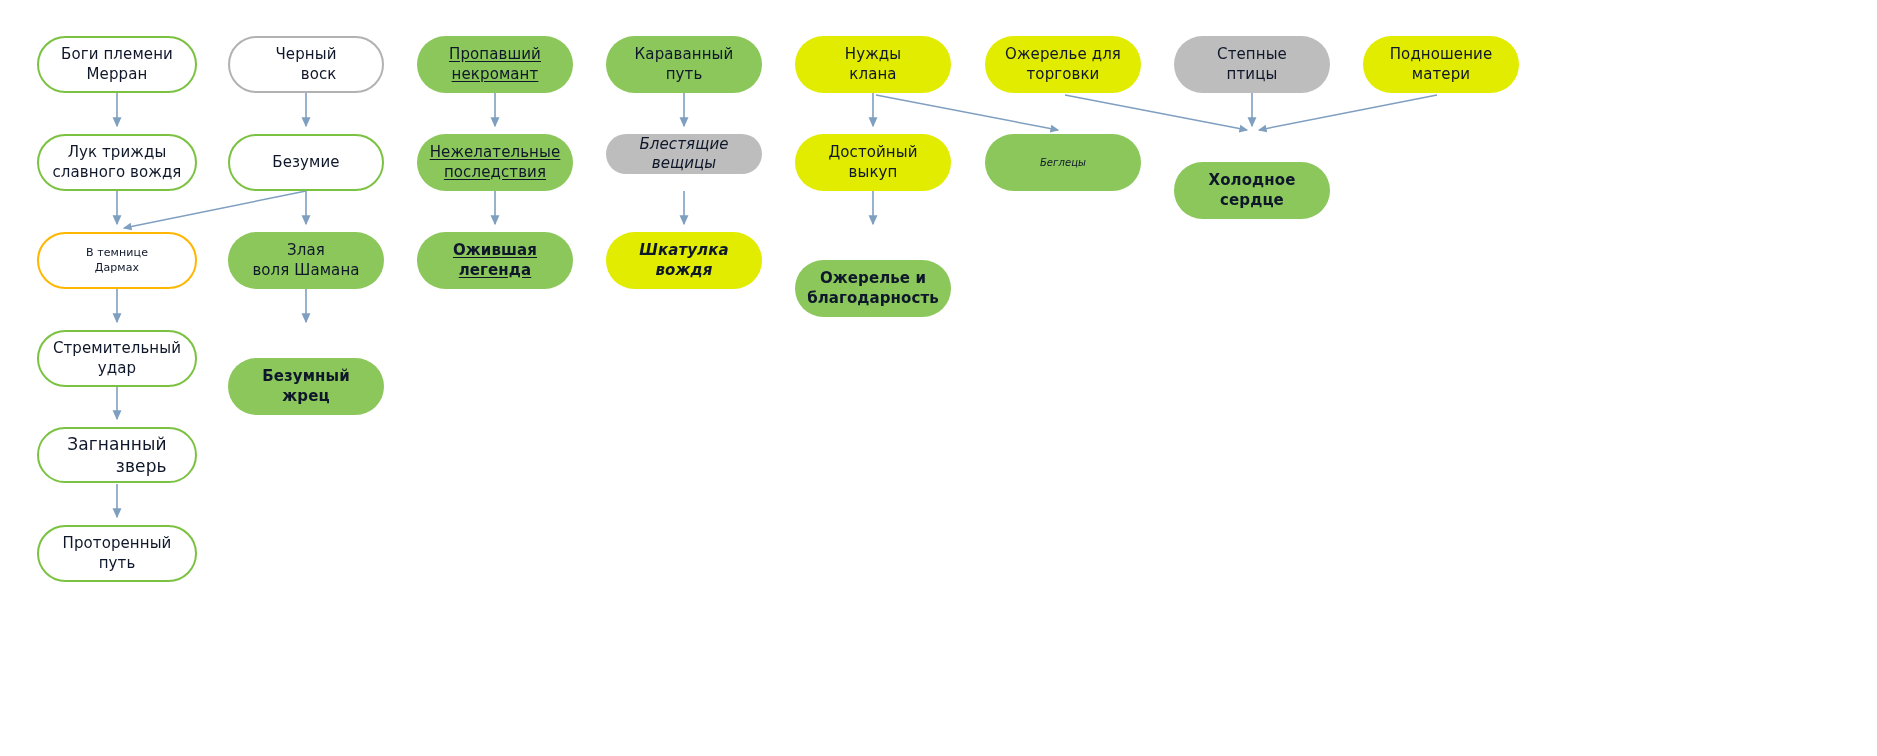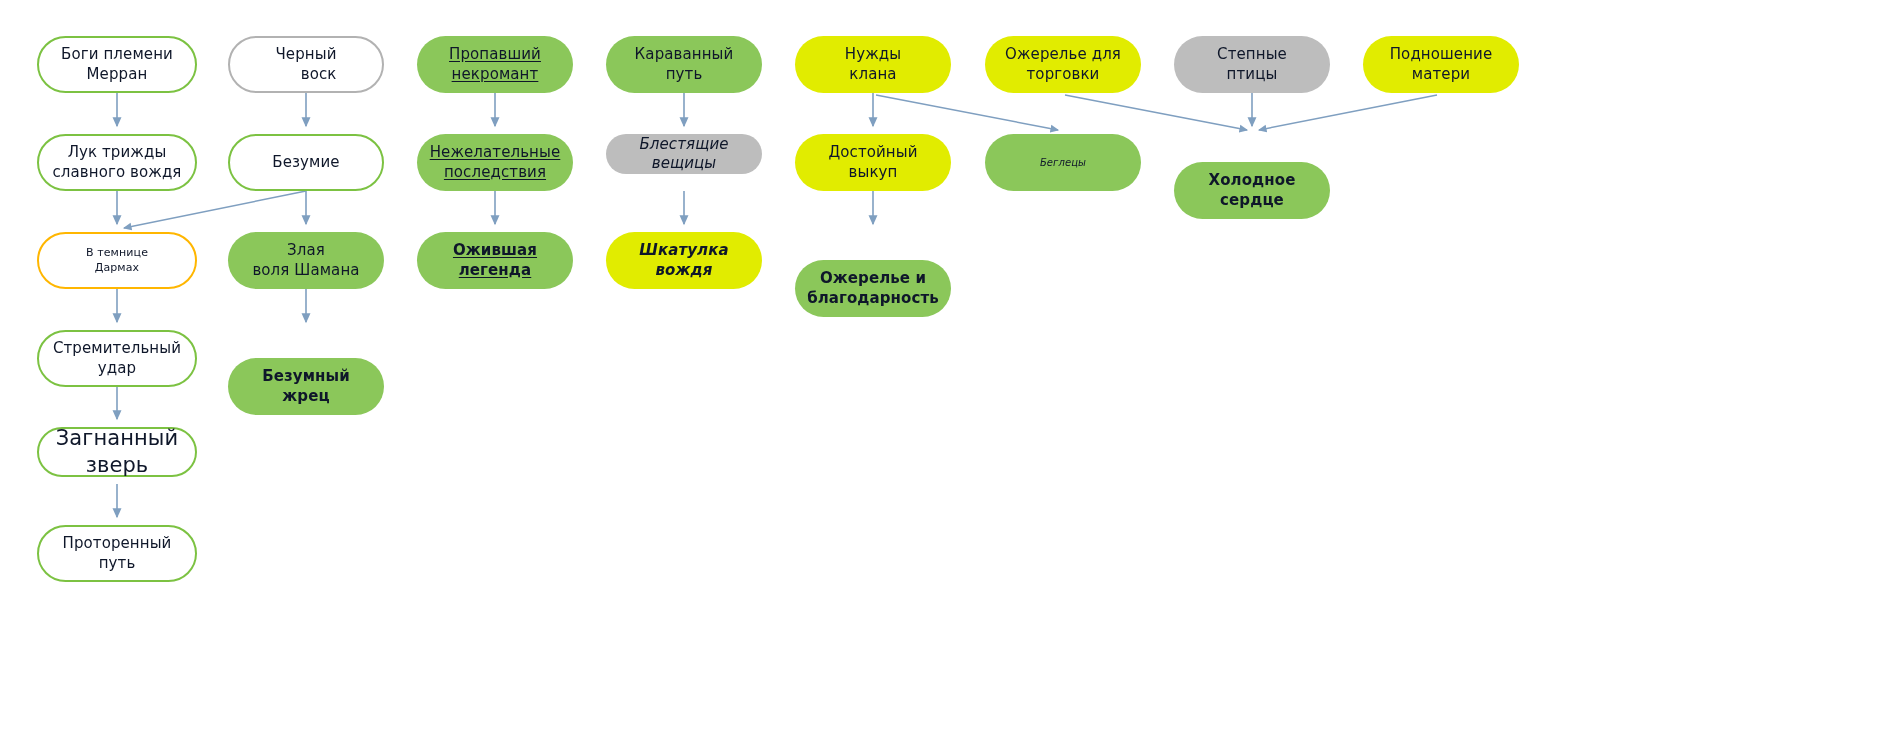--- a/index.html
+++ b/index.html
@@ -106,21 +106,21 @@
 
   <div id="nodes">
       <div class="node v-outline-green" style="left: 37px; top: 36px; width: 160px; height: 57px; font-size: 15px;">Боги племени
 Мерран</div>
       <div class="node v-outline-green" style="left: 37px; top: 134px; width: 160px; height: 57px; font-size: 15px;">Лук трижды
 славного вождя</div>
       <div class="node v-outline-orange" style="left: 37px; top: 232px; width: 160px; height: 57px; font-size: 11px;">В темнице
 Дармах</div>
       <div class="node v-outline-green" style="left: 37px; top: 330px; width: 160px; height: 57px; font-size: 15px;">Стремительный
 удар</div>
-      <div class="node v-outline-green" style="left: 37px; top: 427px; width: 160px; height: 50px; font-size: 21px;">Загнанный
+      <div class="node v-outline-green" style="left: 37px; top: 427px; width: 160px; height: 56px; font-size: 17px; text-align: right;">Загнанный
 зверь</div>
       <div class="node v-outline-green" style="left: 37px; top: 525px; width: 160px; height: 57px; font-size: 15px;">Проторенный
 путь</div>
       <div class="node v-outline-gray" style="left: 228px; top: 36px; width: 156px; height: 57px; font-size: 15px; text-align: right;">Черный
 воск</div>
       <div class="node v-outline-green" style="left: 228px; top: 134px; width: 156px; height: 57px; font-size: 15px;">Безумие</div>
       <div class="node v-fill-green" style="left: 228px; top: 232px; width: 156px; height: 57px; font-size: 15px;">Злая
 воля Шамана</div>
       <div class="node v-fill-green t-bold" style="left: 228px; top: 330px; width: 156px; height: 57px; font-size: 15px;">Безумный
 жрец</div>

